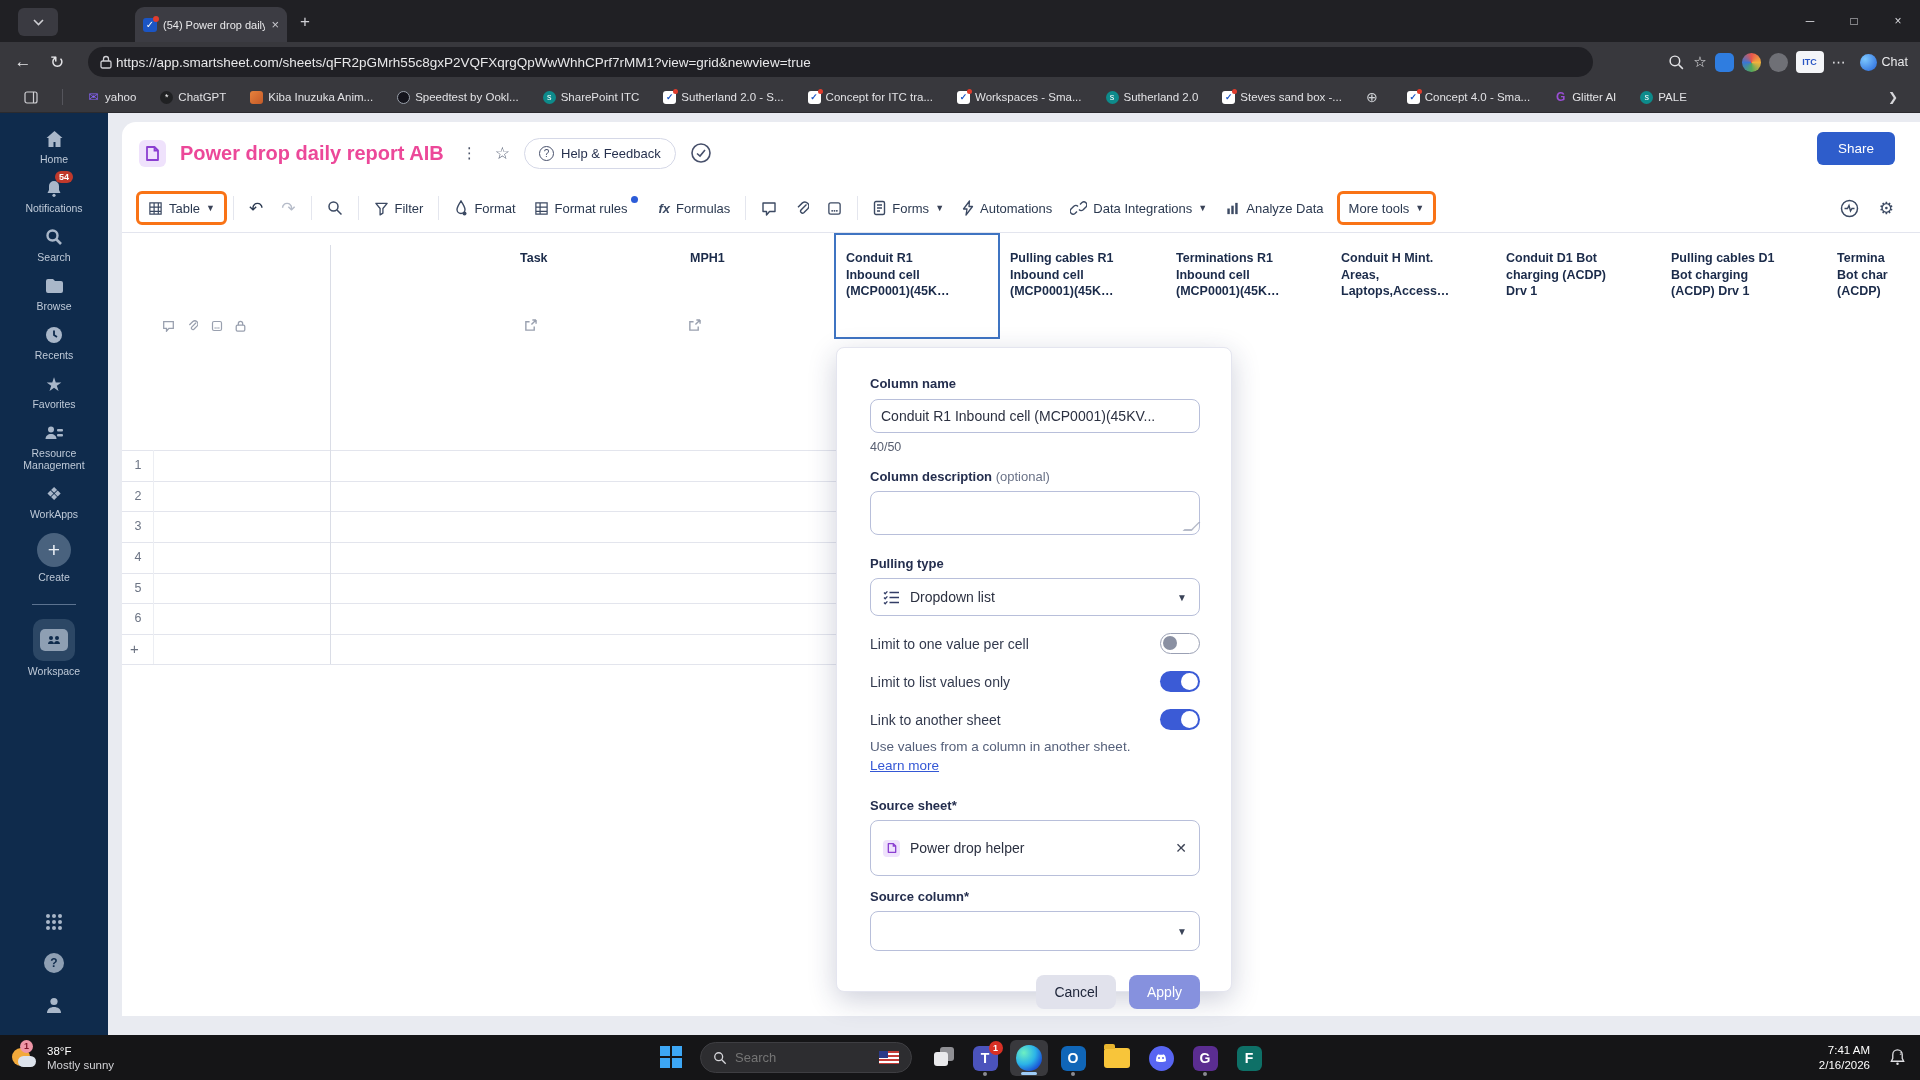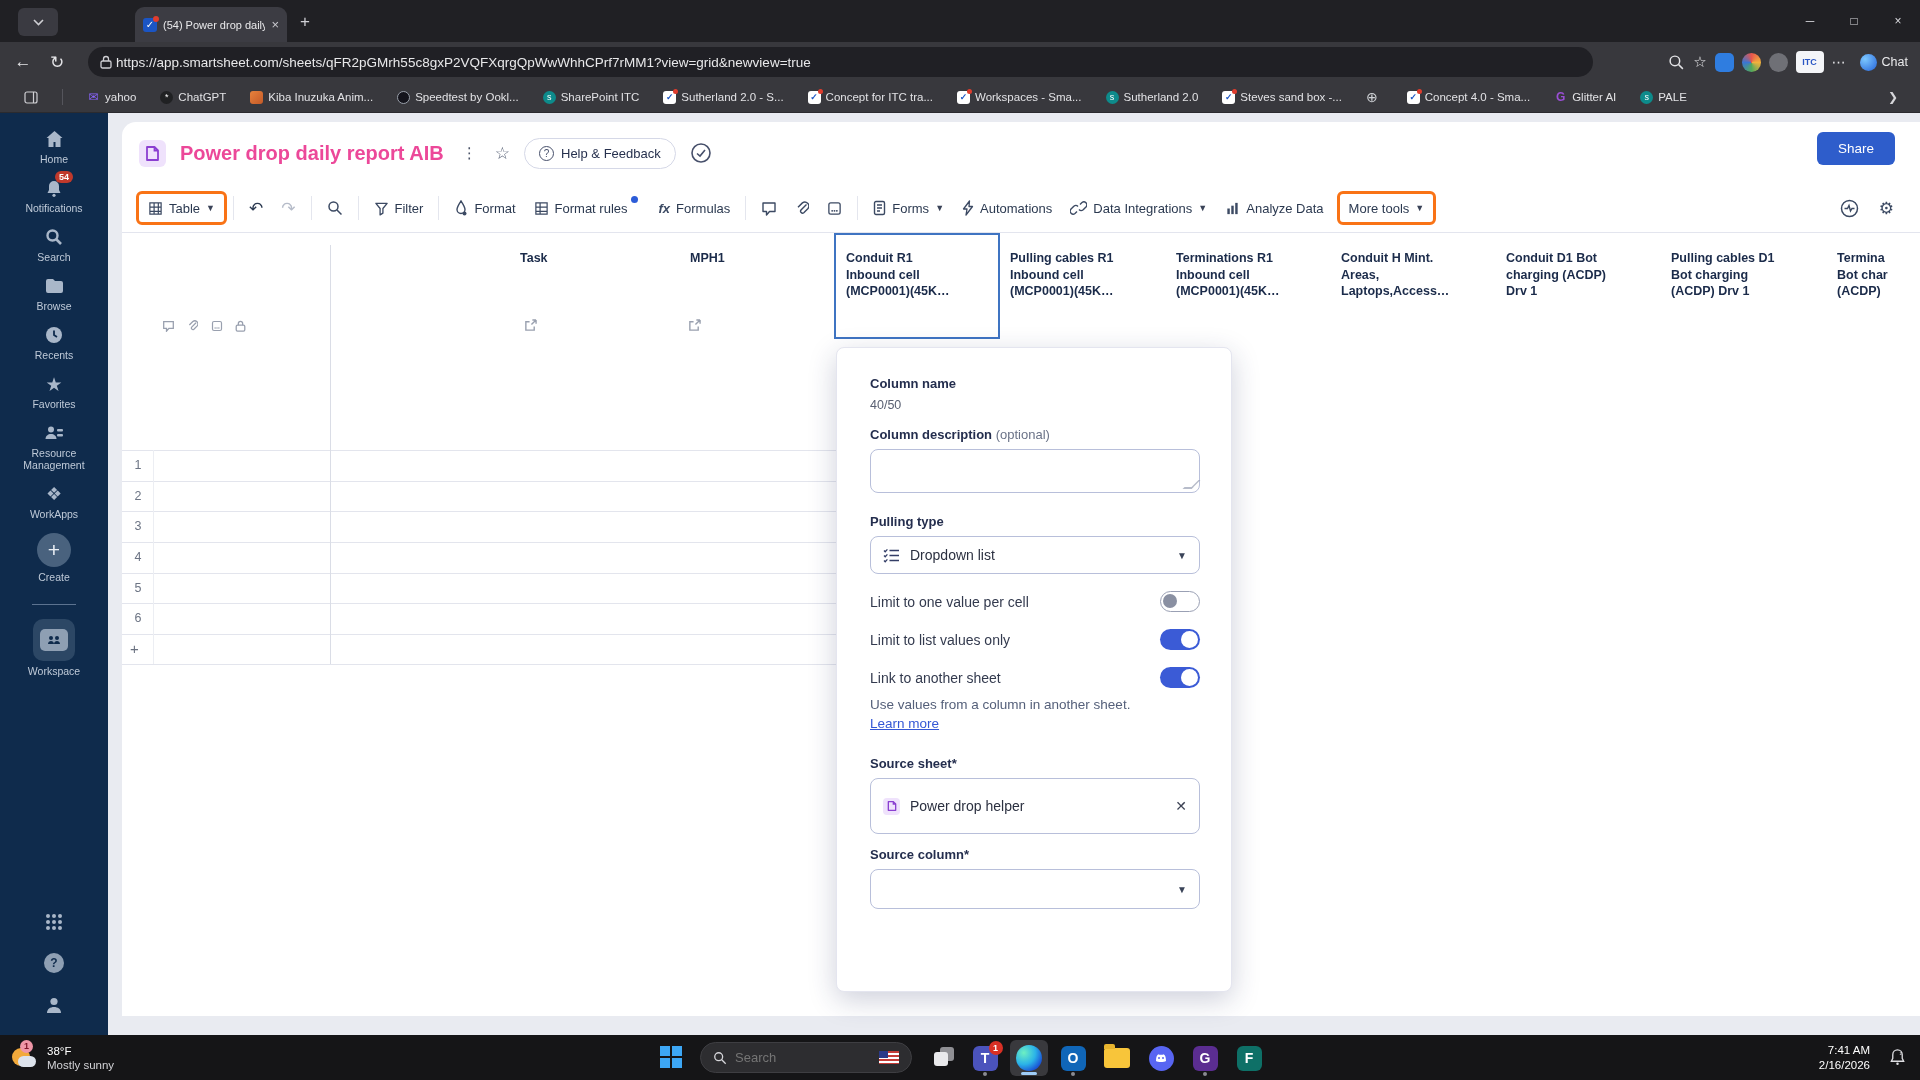--- a/index.html
+++ b/index.html
@@ -582,20 +582,21 @@
         <div class="rownum" style="top:317px">4</div>
         <div class="rownum" style="top:348px">5</div>
         <div class="rownum" style="top:378px">6</div>
         <div class="plus-row" style="top:407px">+</div>
       </div>
     </div>
   </div>
 
   <div class="dialog">
     <div class="dlabel">Column name</div>
+    <input class="dinput" value="Conduit R1 Inbound cell (MCP0001)(45KV..." style="">
     <div class="dcount">40/50</div>
 
     <div class="dlabel" style="margin-top:15px">
       <span>Column description</span> <span class="dopt">(optional)</span>
     </div>
     <div class="dtextarea">
         <span class="grip"></span>
       </div>
 
     <div class="dlabel" style="margin-top:21px">Pulling type</div>
@@ -633,20 +634,24 @@
       </span>
       <span>Power drop helper</span>
       <span class="clear-x">✕</span>
     </div>
 
     <div class="dlabel" style="margin-top:13px">Source column*</div>
     <div class="dselect" style="height:40px">
       <span class="chev" style="margin-left:auto;font-size:10px">▼</span>
     </div>
 
+    <div class="dbtns">
+      <button class="btn btn-cancel">Cancel</button>
+      <button class="btn btn-apply">Apply</button>
+    </div>
   </div>
 
   <div class="taskbar">
     <div class="weather">
       <span class="wico">
         <span class="wsun"></span>
           <span class="wcloud"></span>
         <span class="wbadge">1</span>
       </span>
       <span class="wtxt">

